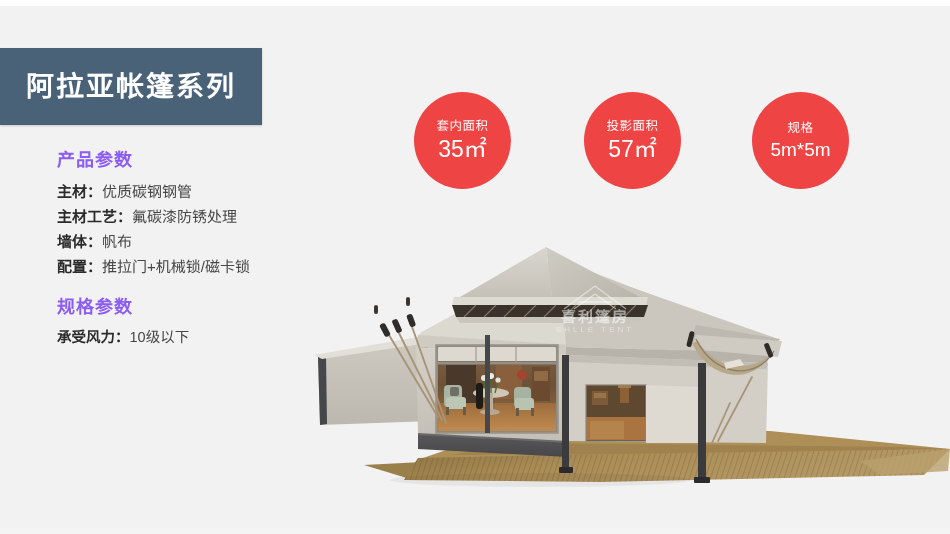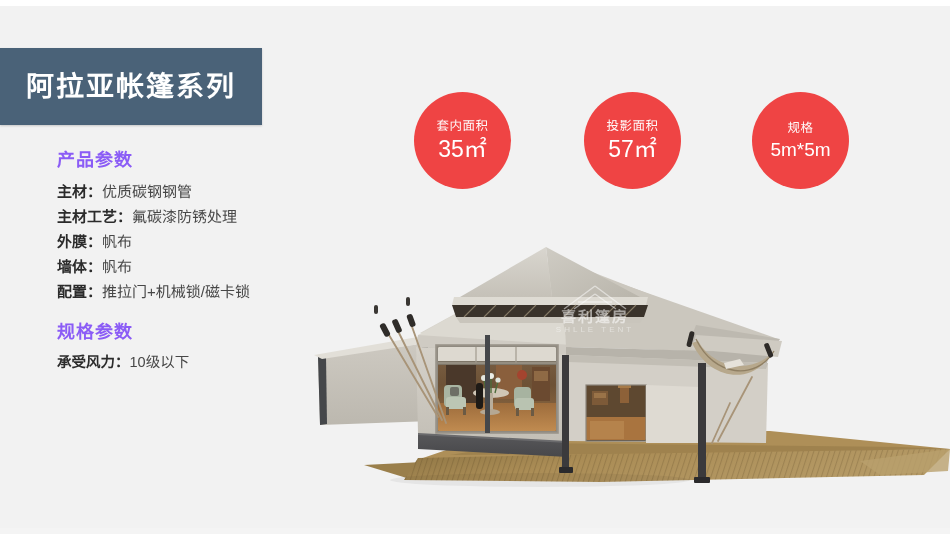--- a/index.html
+++ b/index.html
@@ -194,23 +194,20 @@
   <div class="spec-panel">
 
     <h2 class="section-heading">产品参数</h2>
 
     <div class="spec-rows-a">
       <div class="spec-row">
         <span class="k">主材：</span><span class="v">优质碳钢钢管</span>
       </div>
       <div class="spec-row">
         <span class="k">主材工艺：</span><span class="v">氟碳漆防锈处理</span>
-      </div>
-      <div class="spec-row">
-        <span class="k">外膜：</span><span class="v">帆布</span>
       </div>
       <div class="spec-row">
         <span class="k">墙体：</span><span class="v">帆布</span>
       </div>
       <div class="spec-row">
         <span class="k">配置：</span><span class="v">推拉门+机械锁/磁卡锁</span>
       </div>
     </div>
 
     <h2 class="section-heading second">规格参数</h2>

